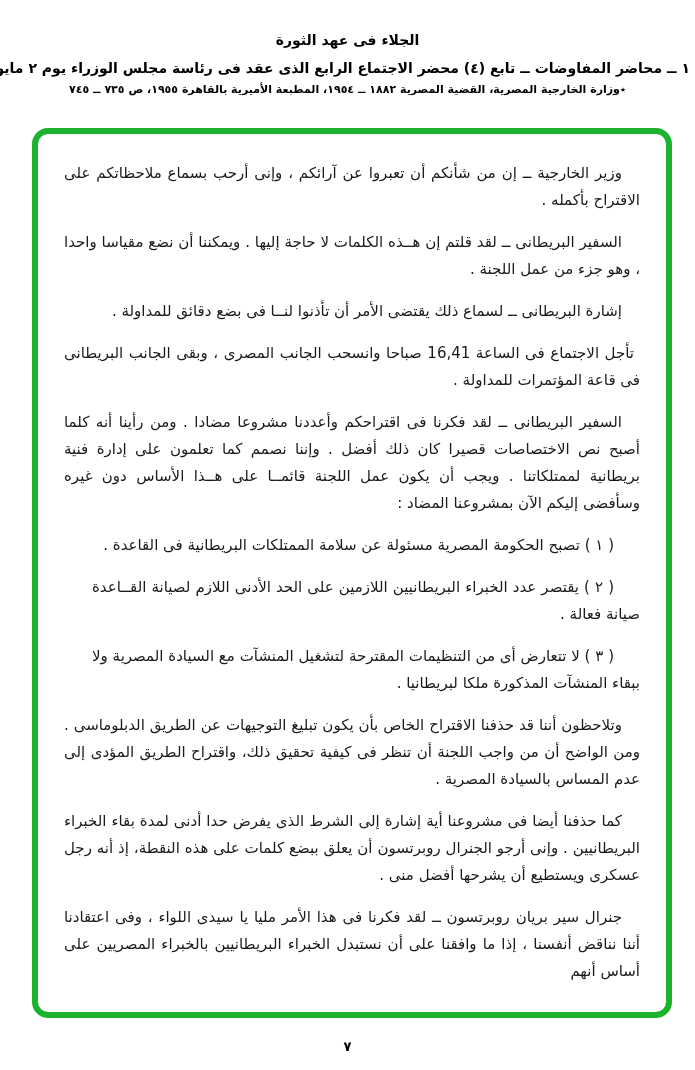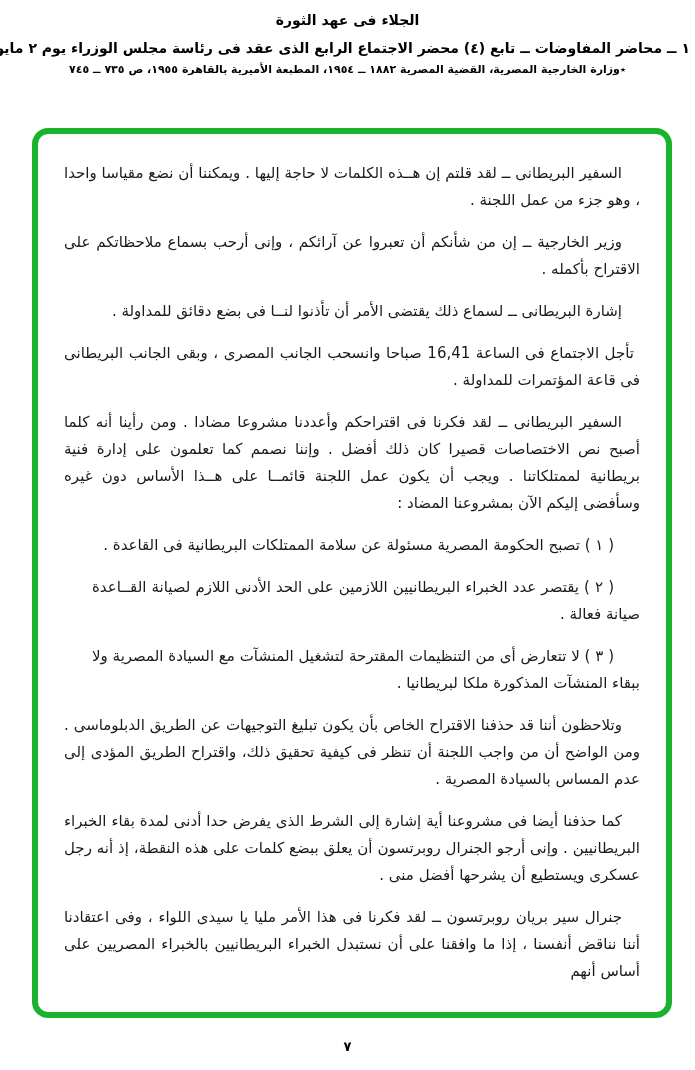--- a/index.html
+++ b/index.html
@@ -11,21 +11,21 @@
     position: relative;
     width: 695px;
     height: 1070px;
     background: #ffffff;
     font-family: "DejaVu Sans", sans-serif;
     direction: rtl;
     color: #141414;
     overflow: hidden;
   }
   .header {
-    padding-top: 12px;
+    padding-top: 32px;
   }
   .book-title {
     text-align: center;
     font-weight: bold;
     font-size: 14px;
     margin: 0 0 12px 0;
     color: #000;
   }
   .section-line {
     text-align: center;
@@ -95,22 +95,22 @@
 <div class="page">
 
   <div class="header">
     <h1 class="book-title">الجلاء فى عهد الثورة</h1>
     <div class="section-line">١ ــ محاضر المفاوضات ــ تابع (٤) محضر الاجتماع الرابع الذى عقد فى رئاسة مجلس الوزراء يوم ٢ مايو ١٩٥٣</div>
     <div class="source-note">٭وزارة الخارجية المصرية، القضية المصرية ١٨٨٢ ــ ١٩٥٤، المطبعة الأميرية بالقاهرة ١٩٥٥، ص ٧٣٥ ــ ٧٤٥</div>
   </div>
 
   <div class="highlight-box">
     <div class="body-text">
+      <p class="speaker">وزير الخارجية ــ إن من شأنكم أن تعبروا عن آرائكم ، وإنى أرحب بسماع ملاحظاتكم على الاقتراح بأكمله .</p>
       <p class="speaker">السفير البريطانى ــ لقد قلتم إن هــذه الكلمات لا حاجة إليها . ويمكننا أن نضع مقياسا واحدا ، وهو جزء من عمل اللجنة .</p>
-      <p class="speaker">وزير الخارجية ــ إن من شأنكم أن تعبروا عن آرائكم ، وإنى أرحب بسماع ملاحظاتكم على الاقتراح بأكمله .</p>
       <p class="speaker">إشارة البريطانى ــ لسماع ذلك يقتضى الأمر أن تأذنوا لنــا فى بضع دقائق للمداولة .</p>
       <p class="stage">تأجل الاجتماع فى الساعة 16,41 صباحا وانسحب الجانب المصرى ، وبقى الجانب البريطانى فى قاعة المؤتمرات للمداولة .</p>
       <p class="speaker">السفير البريطانى ــ لقد فكرنا فى اقتراحكم وأعددنا مشروعا مضادا . ومن رأينا أنه كلما أصبح نص الاختصاصات قصيرا كان ذلك أفضل . وإننا نصمم كما تعلمون على إدارة فنية بريطانية لممتلكاتنا . ويجب أن يكون عمل اللجنة قائمــا على هــذا الأساس دون غيره وسأفضى إليكم الآن بمشروعنا المضاد :</p>
       <p class="item">( ١ ) تصبح الحكومة المصرية مسئولة عن سلامة الممتلكات البريطانية فى القاعدة .</p>
       <p class="item">( ٢ ) يقتصر عدد الخبراء البريطانيين اللازمين على الحد الأدنى اللازم لصيانة القــاعدة صيانة فعالة .</p>
       <p class="item">( ٣ ) لا تتعارض أى من التنظيمات المقترحة لتشغيل المنشآت مع السيادة المصرية ولا ببقاء المنشآت المذكورة ملكا لبريطانيا .</p>
       <p class="speaker">وتلاحظون أننا قد حذفنا الاقتراح الخاص بأن يكون تبليغ التوجيهات عن الطريق الدبلوماسى . ومن الواضح أن من واجب اللجنة أن تنظر فى كيفية تحقيق ذلك، واقتراح الطريق المؤدى إلى عدم المساس بالسيادة المصرية .</p>
       <p class="speaker">كما حذفنا أيضا فى مشروعنا أية إشارة إلى الشرط الذى يفرض حدا أدنى لمدة بقاء الخبراء البريطانيين . وإنى أرجو الجنرال روبرتسون أن يعلق ببضع كلمات على هذه النقطة، إذ أنه رجل عسكرى ويستطيع أن يشرحها أفضل منى .</p>
       <p class="speaker">جنرال سير بريان روبرتسون ــ لقد فكرنا فى هذا الأمر مليا يا سيدى اللواء ، وفى اعتقادنا أننا نناقض أنفسنا ، إذا ما وافقنا على أن نستبدل الخبراء البريطانيين بالخبراء المصريين على أساس أنهم</p>
     </div>

